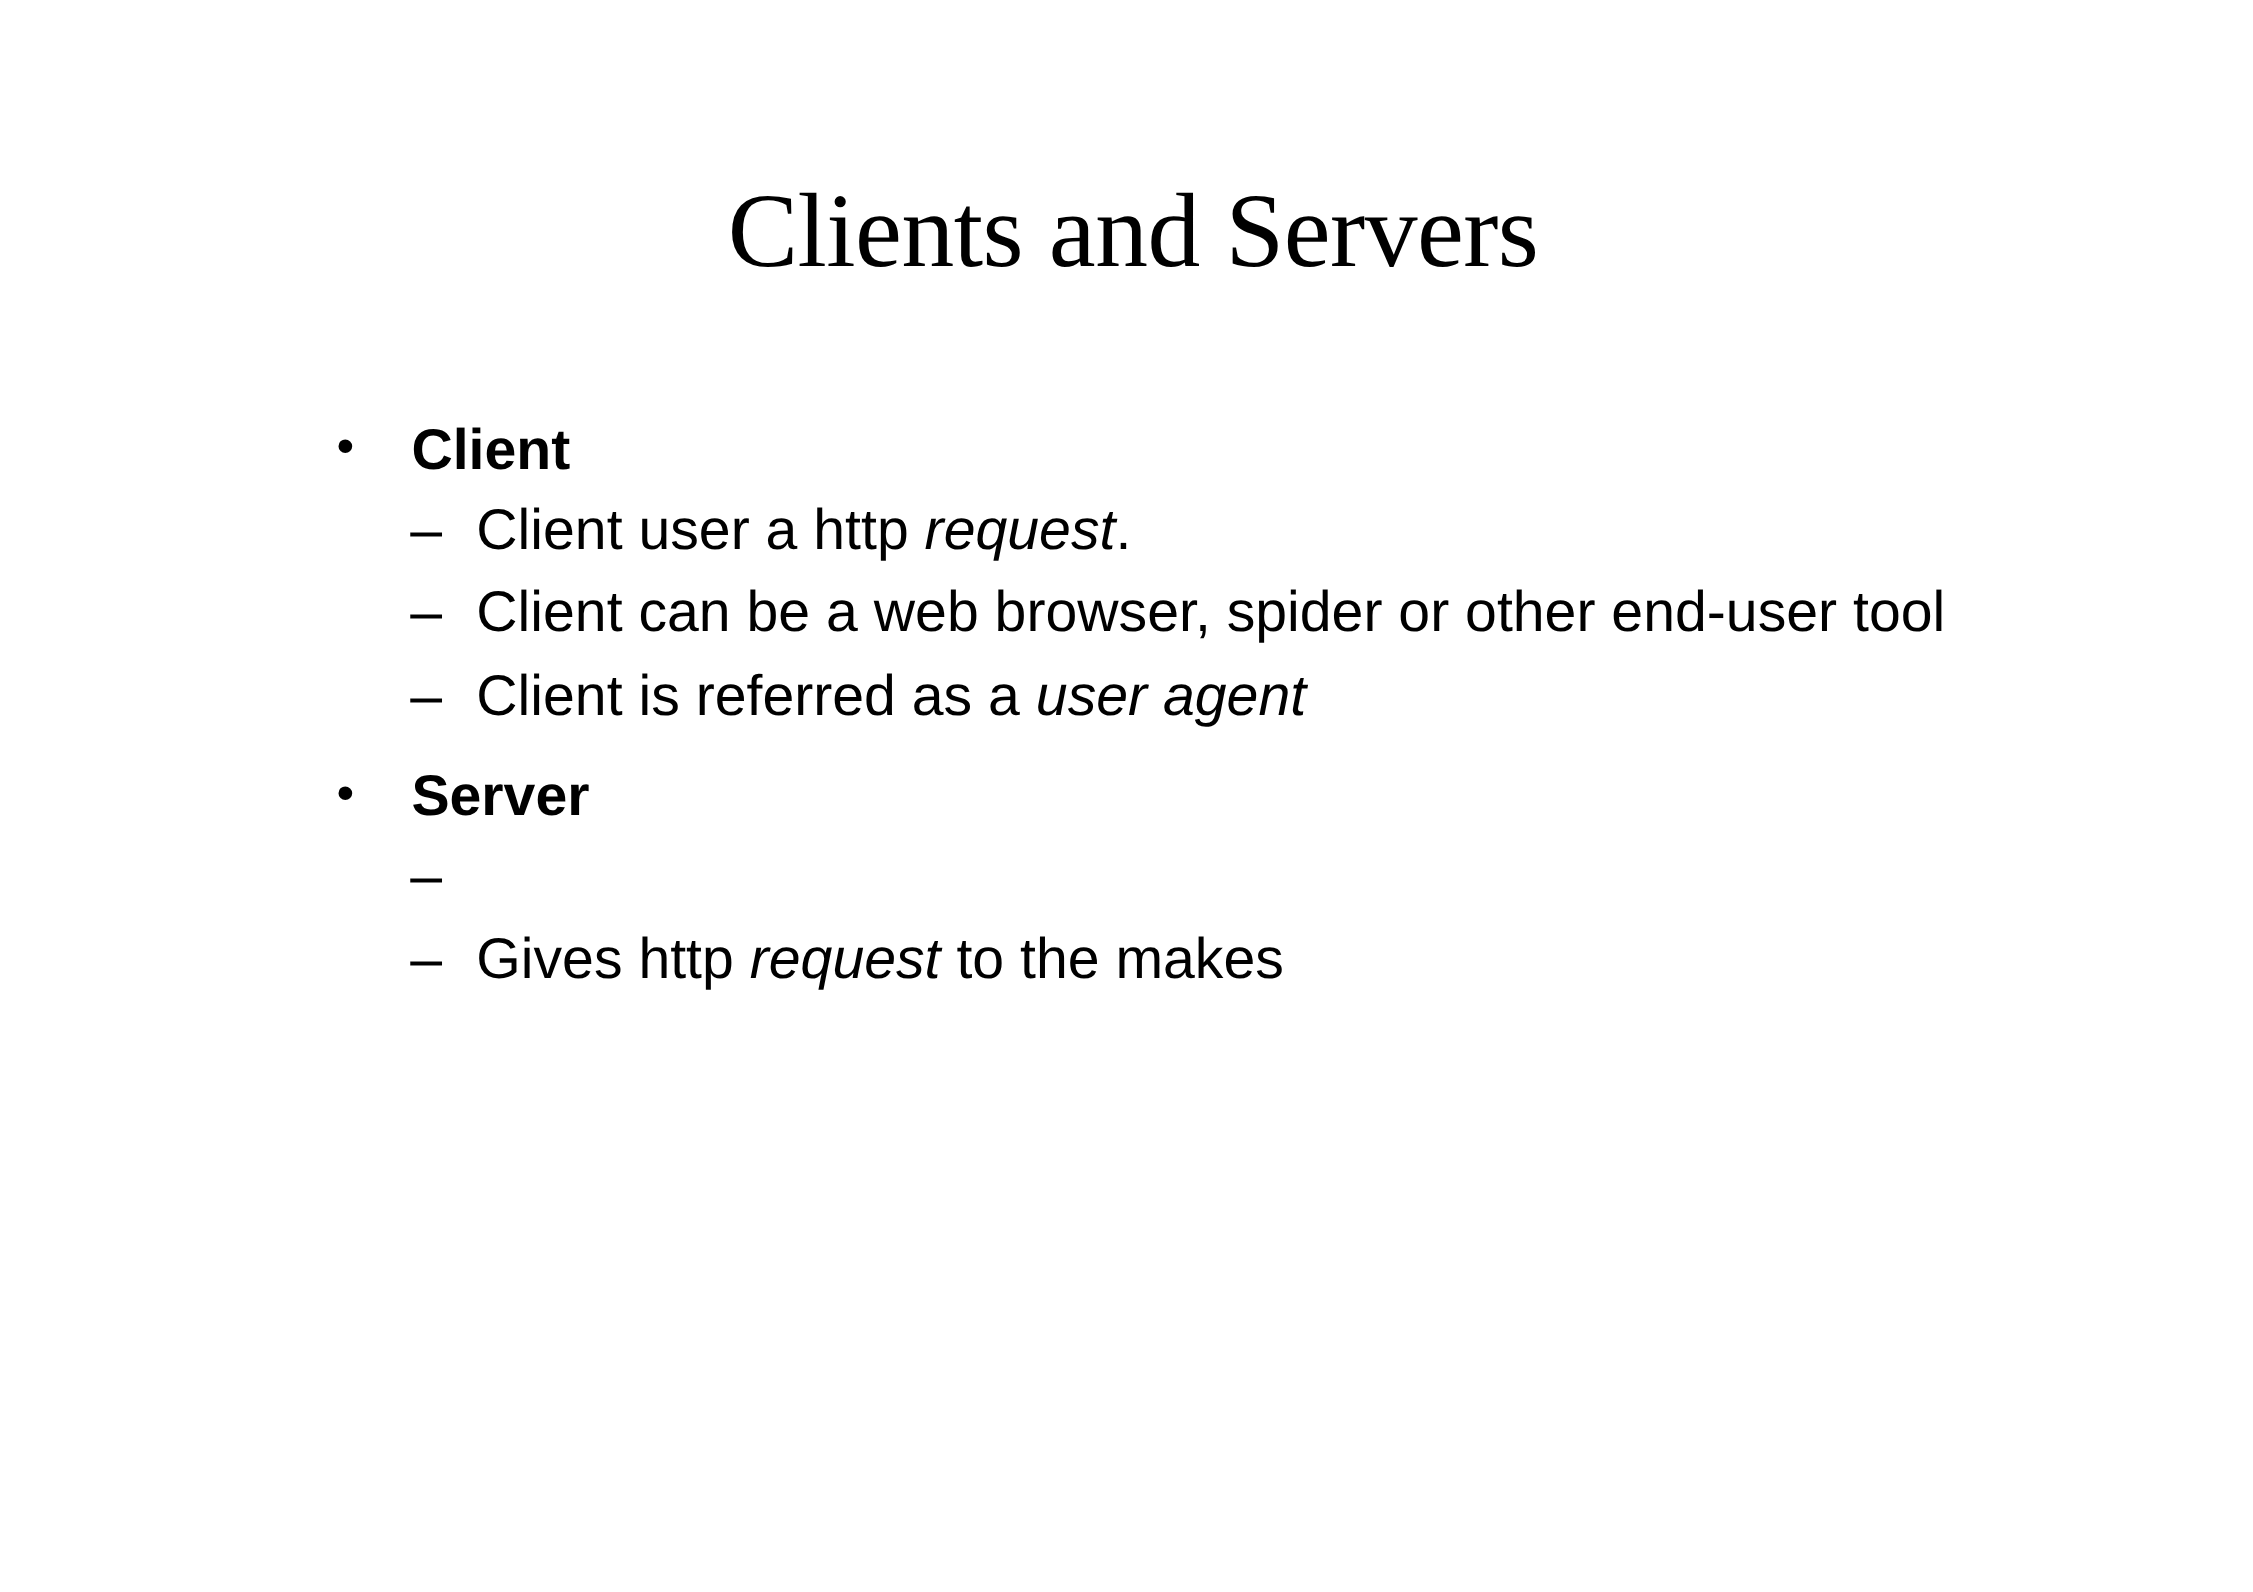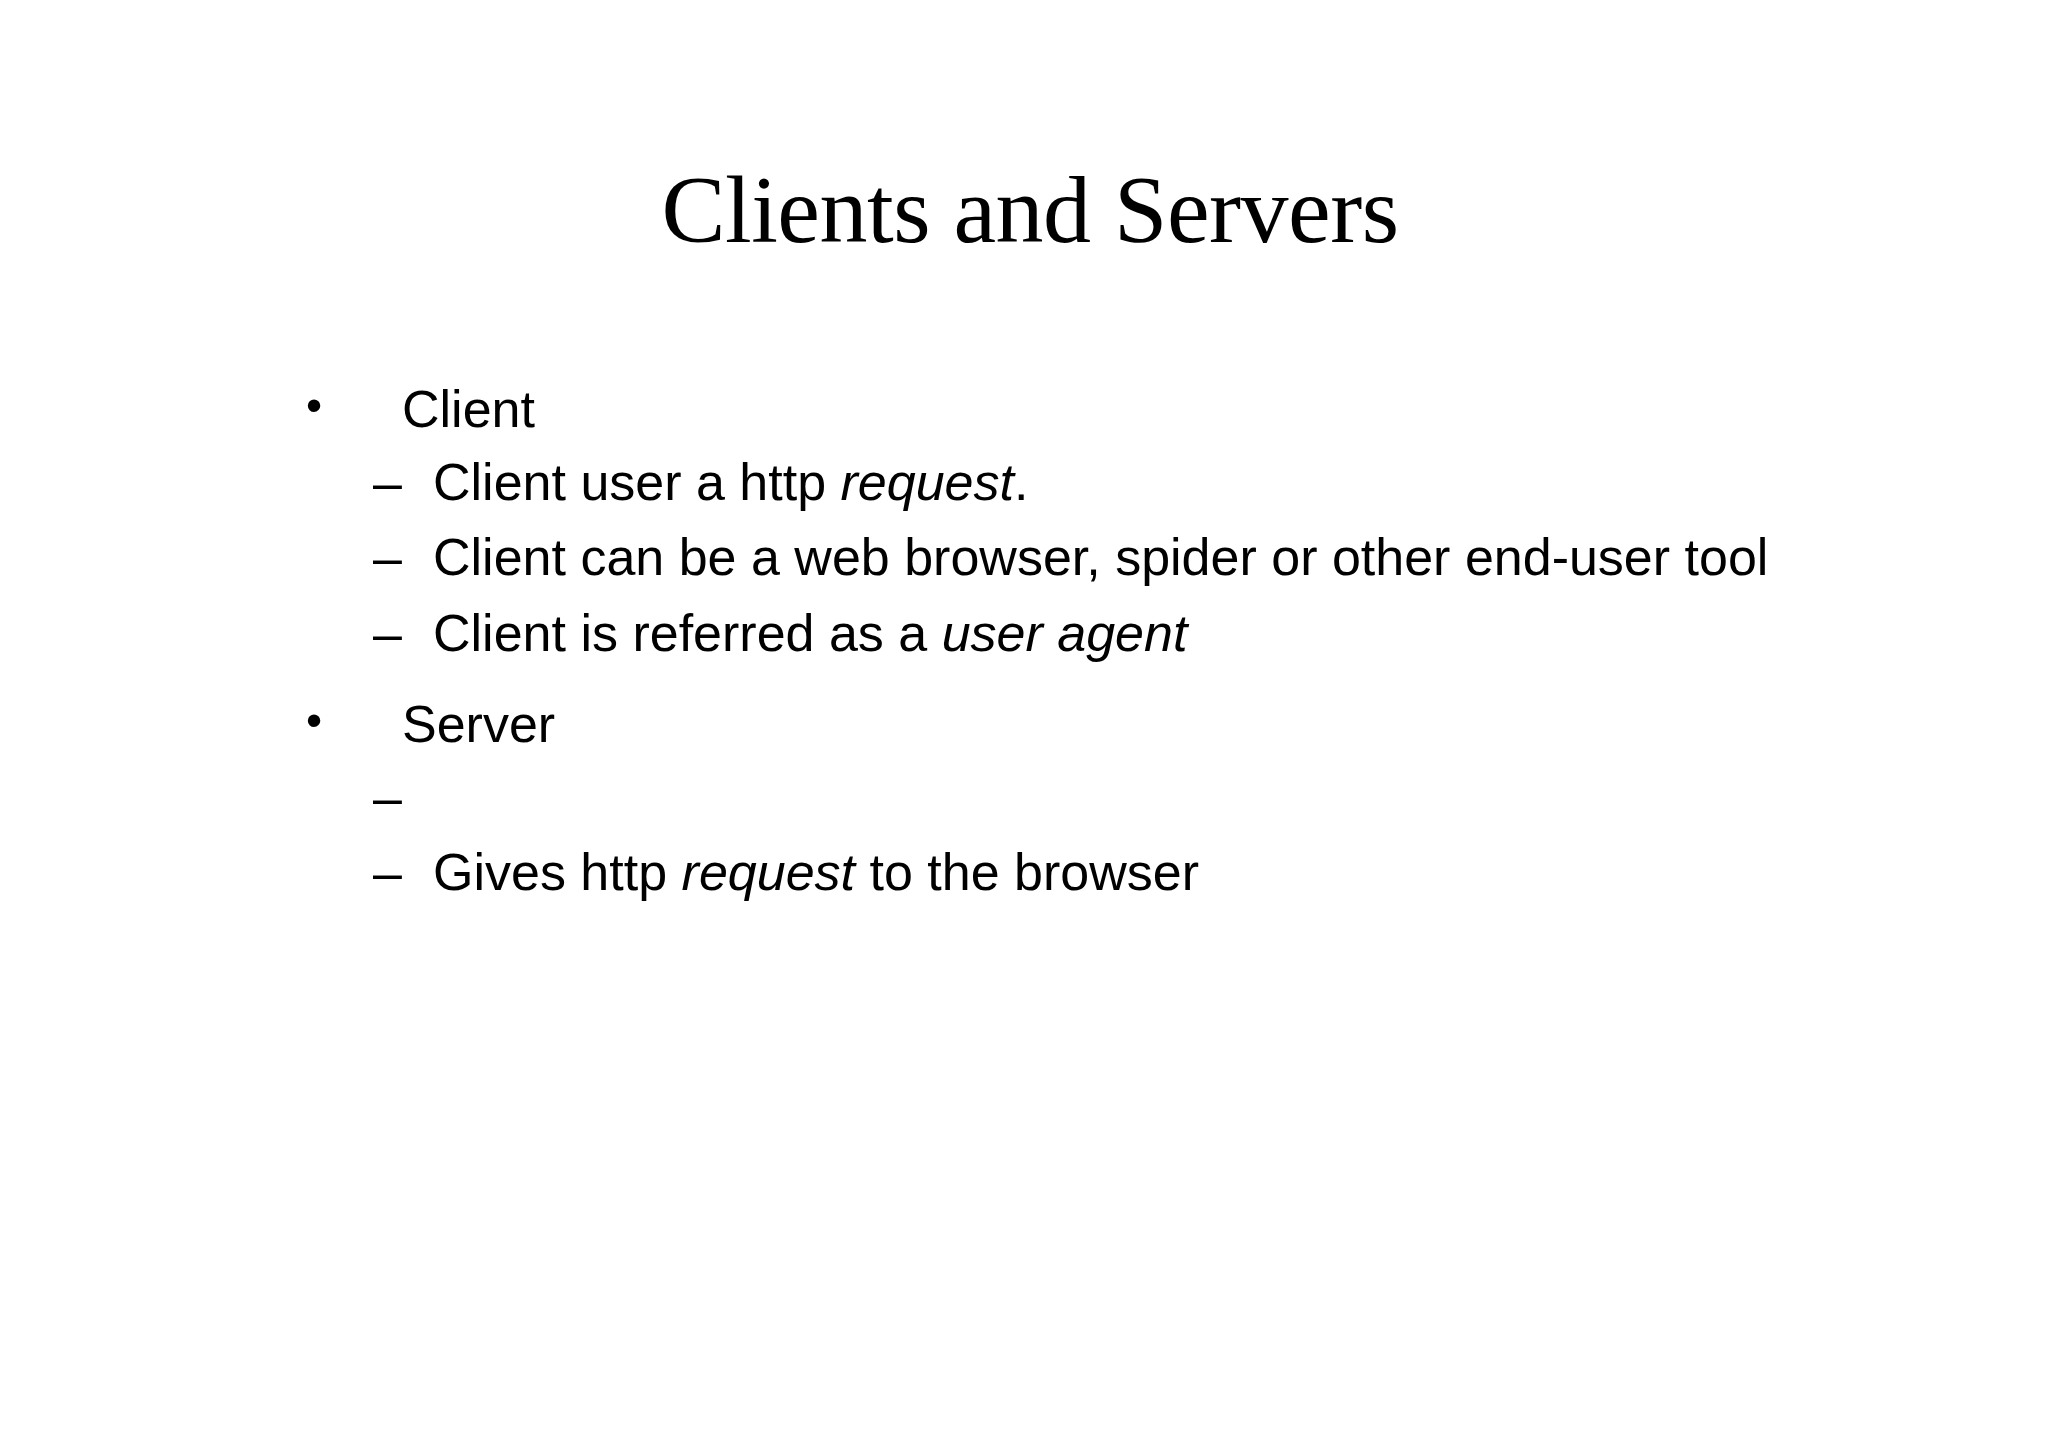--- a/index.html
+++ b/index.html
@@ -65,22 +65,21 @@
     width: 74px;
     font-size: 46px;
     line-height: 1.28;
     font-weight: 400;
     text-align: left;
     padding-left: 6px;
     box-sizing: border-box;
   }
   .l1 .l1-text {
     flex: 1 1 auto;
-    font-weight: 400;
-    margin-left: 28px;
+    font-weight: 700;
   }
 
   
   .l2 {
     position: relative;
     display: flex;
     align-items: flex-start;
     font-size: 52px;
     line-height: 1.30;
     font-weight: 400;
@@ -140,17 +139,17 @@
       <span class="marker">•</span>
       <span class="l1-text">Server</span>
     </div>
 
     <div class="l2">
       <span class="marker">–</span>
     </div>
 
     <div class="l2">
       <span class="marker">–</span>
-      <span class="l2-text"><span>Gives http </span><em>request</em><span> to the browser</span></span>
+      <span class="l2-text"><span>Gives http </span><em>request</em><span> to the makes</span></span>
     </div>
 
   </div>
 </div>
 
 </body></html>

